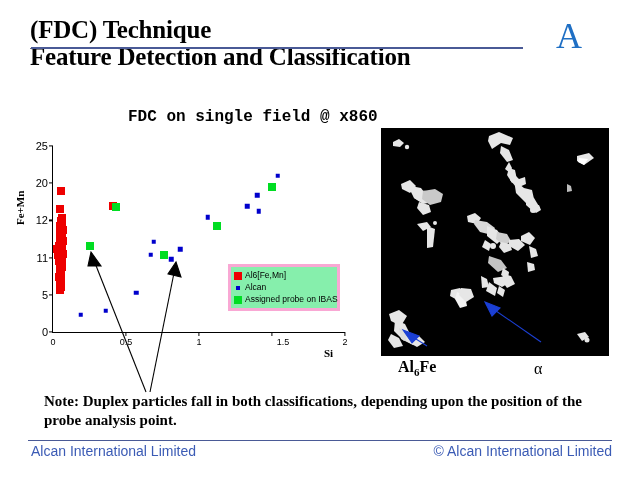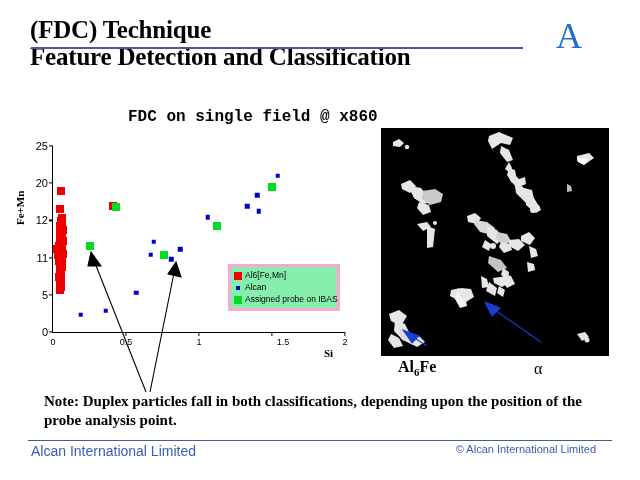--- a/index.html
+++ b/index.html
@@ -102,22 +102,22 @@
     line-height:19px;color:#000;
   }
 
   
   .footer-rule{position:absolute;left:28px;top:440px;width:584px;height:1px;background:#4a5a96;}
   .footer-left{
     position:absolute;left:31px;top:443px;
     font-family:"Liberation Sans", sans-serif;font-size:14px;color:#3b5bb5;
   }
   .footer-right{
-    position:absolute;right:44px;top:443px;
-    font-family:"Liberation Sans", sans-serif;font-size:11px;color:#3b5bb5;
+    position:absolute;right:28px;top:443px;
+    font-family:"Liberation Sans", sans-serif;font-size:14px;color:#3b5bb5;
   }
 
   .overlay{position:absolute;left:0;top:0;width:640px;height:480px;pointer-events:none;}
 </style>
 </head>
 <body>
 
 <div class="slide">
 
   <div class="title">

